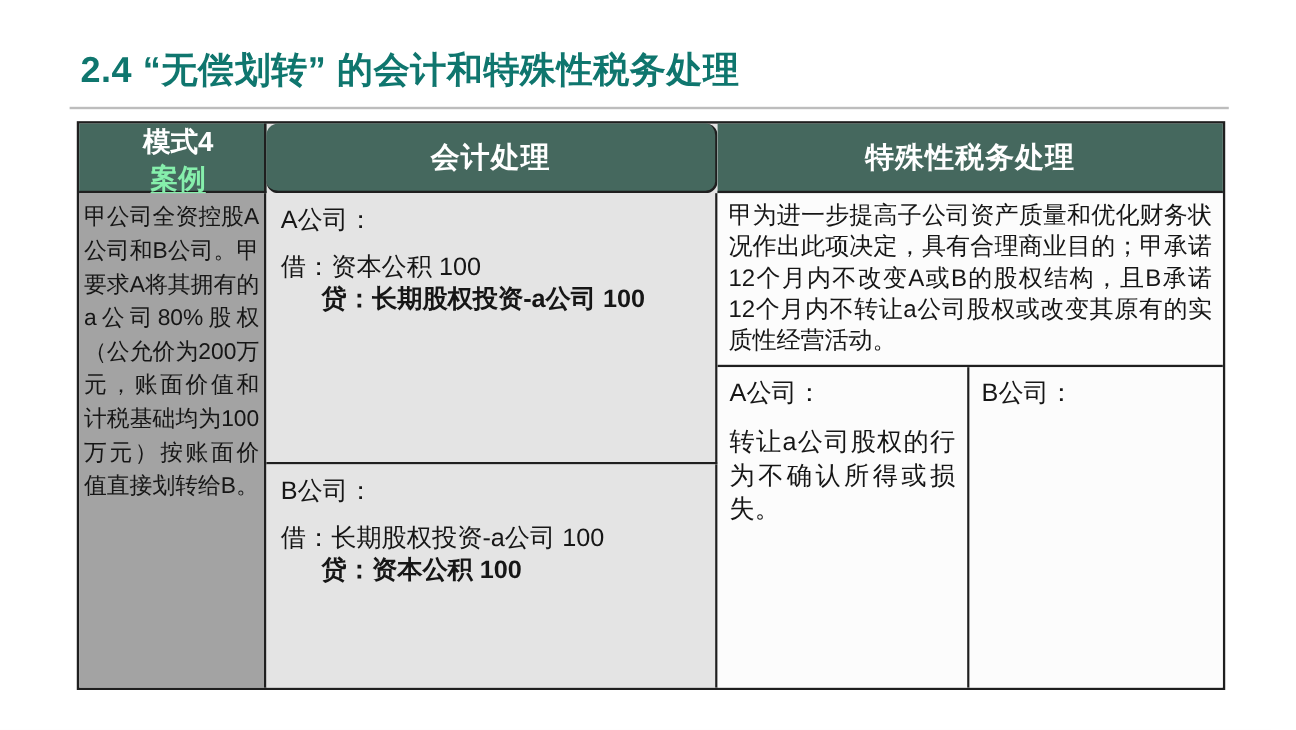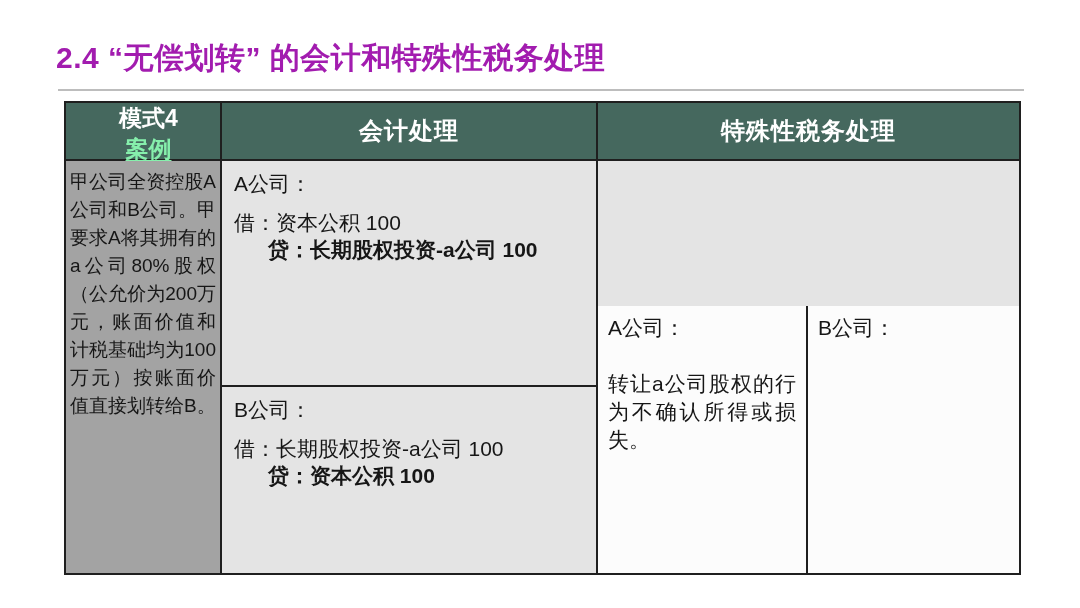--- a/index.html
+++ b/index.html
@@ -4,22 +4,22 @@
 <style>
   html, body { margin: 0; padding: 0; background: #ffffff; }
   body {
     width: 1080px; height: 608px; position: relative; overflow: hidden;
     font-family: "Liberation Sans", "DejaVu Sans", sans-serif;
     color: #161616;
   }
   .slide { position: absolute; inset: 0; background: #ffffff; }
 
   .page-title {
-    position: absolute; left: 56px; top: 38px;
-    font-size: 30px; font-weight: 700; color: #a21caf;
+    position: absolute; left: 67px; top: 38px;
+    font-size: 30px; font-weight: 700; color: #0f766e;
     letter-spacing: 0.5px; white-space: nowrap;
   }
   .title-rule {
     position: absolute; left: 58px; top: 89px; width: 966px; height: 2px;
     background: #bdbdbd;
   }
 
   .tbl {
     position: absolute; left: 64px; top: 101px; width: 957px; height: 474px;
     display: grid; box-sizing: border-box;
@@ -33,21 +33,21 @@
   .hcell {
     background: #45685e; color: #ffffff; font-weight: 700; font-size: 24px;
     display: flex; align-items: center; justify-content: center;
     border-bottom: 2px solid #1f1f1f; letter-spacing: 1px;
   }
   .h-col1 {
     grid-column: 1; grid-row: 1;
     justify-content: flex-start; padding-left: 11px;
     border-right: 2px solid #1f1f1f; font-size: 23px; letter-spacing: 0;
   }
-  .h-col2 { grid-column: 2; grid-row: 1; border-right: 2px solid #1f1f1f; }
+  .h-col2 { grid-column: 2; grid-row: 1; border-right: 2px solid #1f1f1f; border-radius: 10px; }
   .h-col3 { grid-column: 3 / 5; grid-row: 1; }
 
   .case-link {
     color: #86efac; text-decoration: underline; text-underline-offset: 3px;
     cursor: pointer;
   }
 
   .cell-scenario {
     grid-column: 1; grid-row: 2 / 5; background: #a3a3a3;
     border-right: 2px solid #1f1f1f;
@@ -75,21 +75,21 @@
     border-right: 2px solid #1f1f1f;
     padding: 8px 10px; font-size: 21px; line-height: 28px;
   }
   .cell-tax-b {
     grid-column: 4; grid-row: 3 / 5; background: #fcfcfc;
     padding: 8px 10px; font-size: 21px; line-height: 28px;
   }
 
   .entry-debit { margin-top: 12px; }
   .entry-credit { text-indent: 34px; font-weight: bold; }
-  .tax-body { margin-top: 28px; text-align: justify; }
+  .tax-body { margin-top: 13px; text-align: justify; }
 </style>
 </head>
 <body>
 
 <div class="slide">
 
   <div class="page-title">2.4 “无偿划转” 的会计和特殊性税务处理</div>
   <div class="title-rule"></div>
 
   <div class="tbl">
@@ -108,20 +108,21 @@
       <div class="entry-debit">借：资本公积 100</div>
       <div class="entry-credit">贷：长期股权投资-a公司 100</div>
     </div>
 
     <div class="cell-acc-b">
       <div>B公司：</div>
       <div class="entry-debit">借：长期股权投资-a公司 100</div>
       <div class="entry-credit">贷：资本公积 100</div>
     </div>
 
+    <div class="cell-tax-summary">甲为进一步提高子公司资产质量和优化财务状况作出此项决定，具有合理商业目的；甲承诺12个月内不改变A或B的股权结构，且B承诺12个月内不转让a公司股权或改变其原有的实质性经营活动。</div>
 
     <div class="cell-tax-a">
       <div>A公司：</div>
       <div class="tax-body">转让a公司股权的行为不确认所得或损失。</div>
     </div>
 
     <div class="cell-tax-b">
       <div>B公司：</div>
     </div>
 

